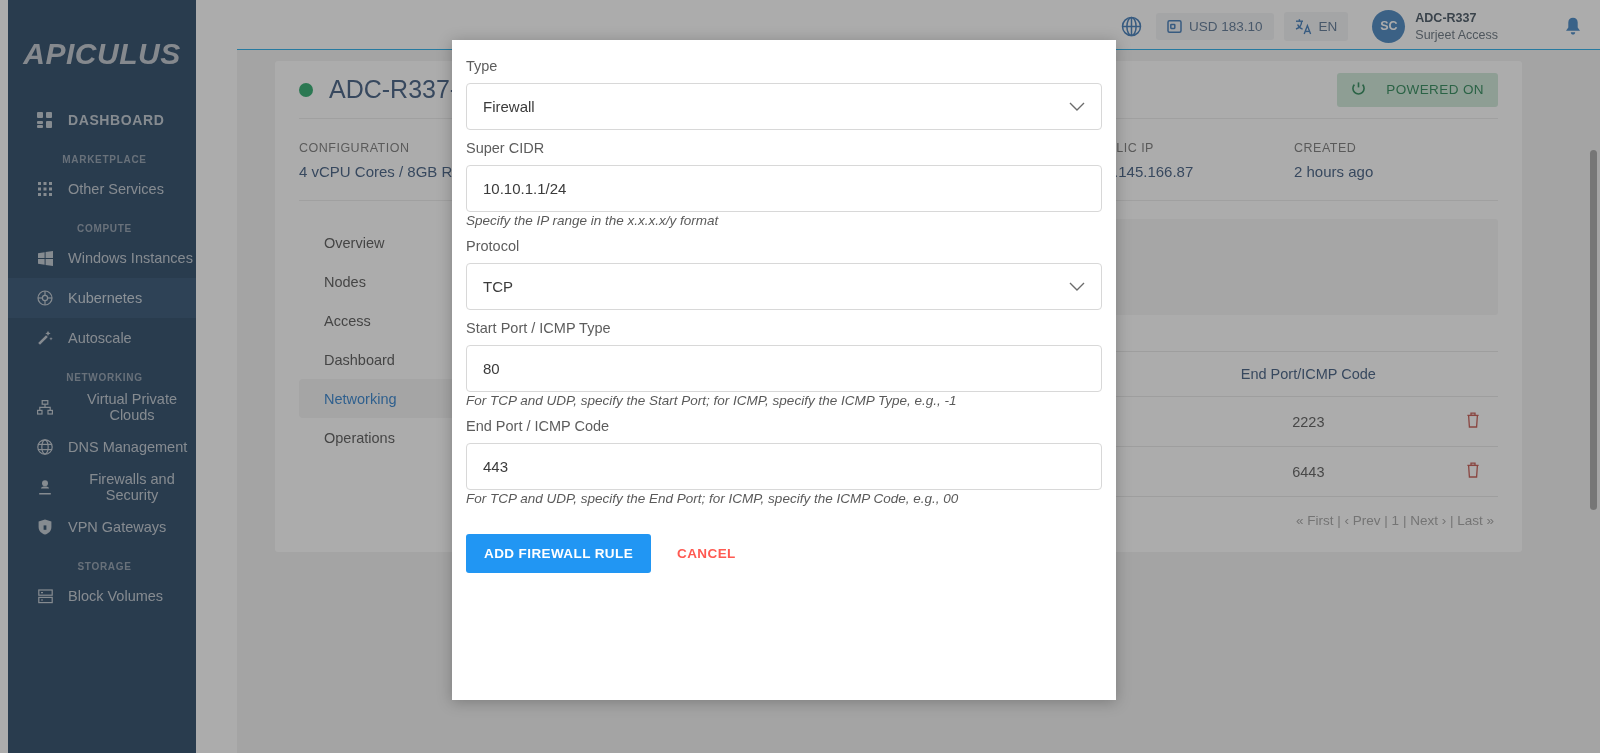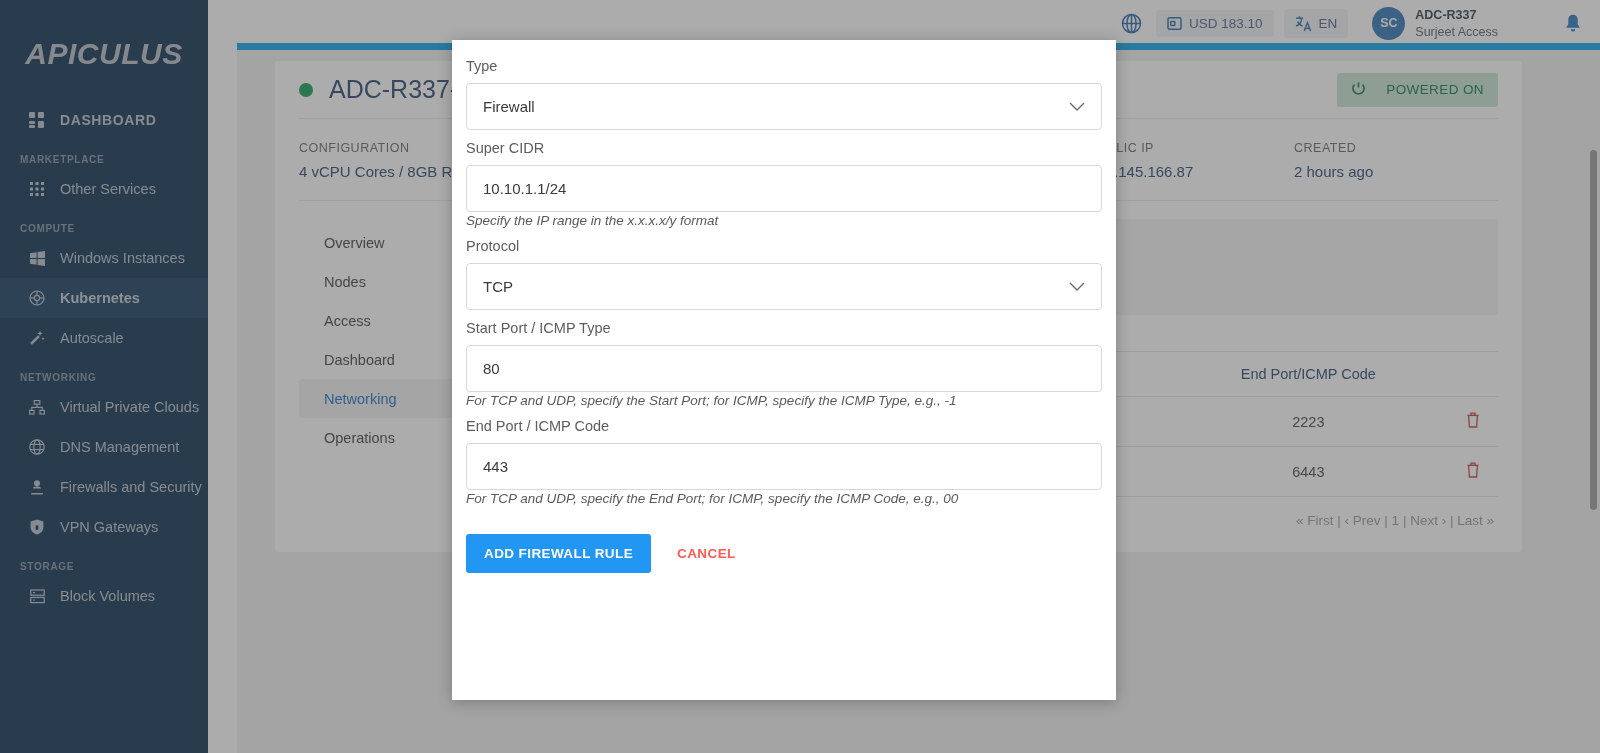--- a/index.html
+++ b/index.html
@@ -10,45 +10,46 @@
     background: #ffffff;
   }
   #app {
     position: relative;
     width: 1600px; height: 753px;
     background: #ffffff;
   }
 
   
   .sidebar {
-    position: absolute; left: 0; top: 0;
-    width: 208px; height: 753px;
+    position: absolute; left: 8px; top: 0;
+    width: 188px; height: 753px;
     background: #123354;
     overflow: hidden;
+    text-align: center;
   }
   .brand {
     height: 100px;
     display: flex; align-items: center; justify-content: center;
     padding-top: 8px;
   }
   .brand-text {
     font-size: 30px; font-weight: bold; font-style: italic;
     color: #b8c0c8; letter-spacing: 0.5px;
   }
   .nav-item {
     display: flex; align-items: center;
     height: 40px;
     padding-left: 28px;
     color: #b9c3cd;
     font-size: 14.5px;
     gap: 14px;
     cursor: pointer;
   }
   .nav-item.dash { font-weight: bold; letter-spacing: 0.6px; font-size: 14px; }
-  .nav-item.active { background: #1b3f63; font-weight: bold; }
+  .nav-item.active { background: #1b3f63; }
   .nav-item.active .nav-label { color: #c5cfd9; }
   .nav-ico {
     width: 18px; height: 18px;
     display: inline-flex; align-items: center; justify-content: center;
     color: #b9c3cd; flex: 0 0 18px;
   }
   .nav-ico svg { display: block; }
   .nav-group {
     padding: 14px 15px 4px 20px;
     font-size: 10px; font-weight: bold; letter-spacing: 0.7px;
@@ -56,21 +57,21 @@
   }
 
   
   .topbar {
     position: absolute; left: 237px; top: 4px;
     width: 1363px; height: 46px;
     background: #fff;
     display: flex; align-items: center; justify-content: flex-end;
     padding-right: 18px;
     gap: 10px;
-    border-bottom: 7px solid #0ea5e9;
+    border-bottom: 1px solid #0ea5e9;
   }
   .globe-btn {
     width: 30px; height: 30px;
     display: flex; align-items: center; justify-content: center;
     color: #2b6cb0; cursor: pointer;
   }
   .chip {
     display: flex; align-items: center; gap: 7px;
     background: #f1f2f4; border-radius: 3px;
     padding: 6px 11px;

